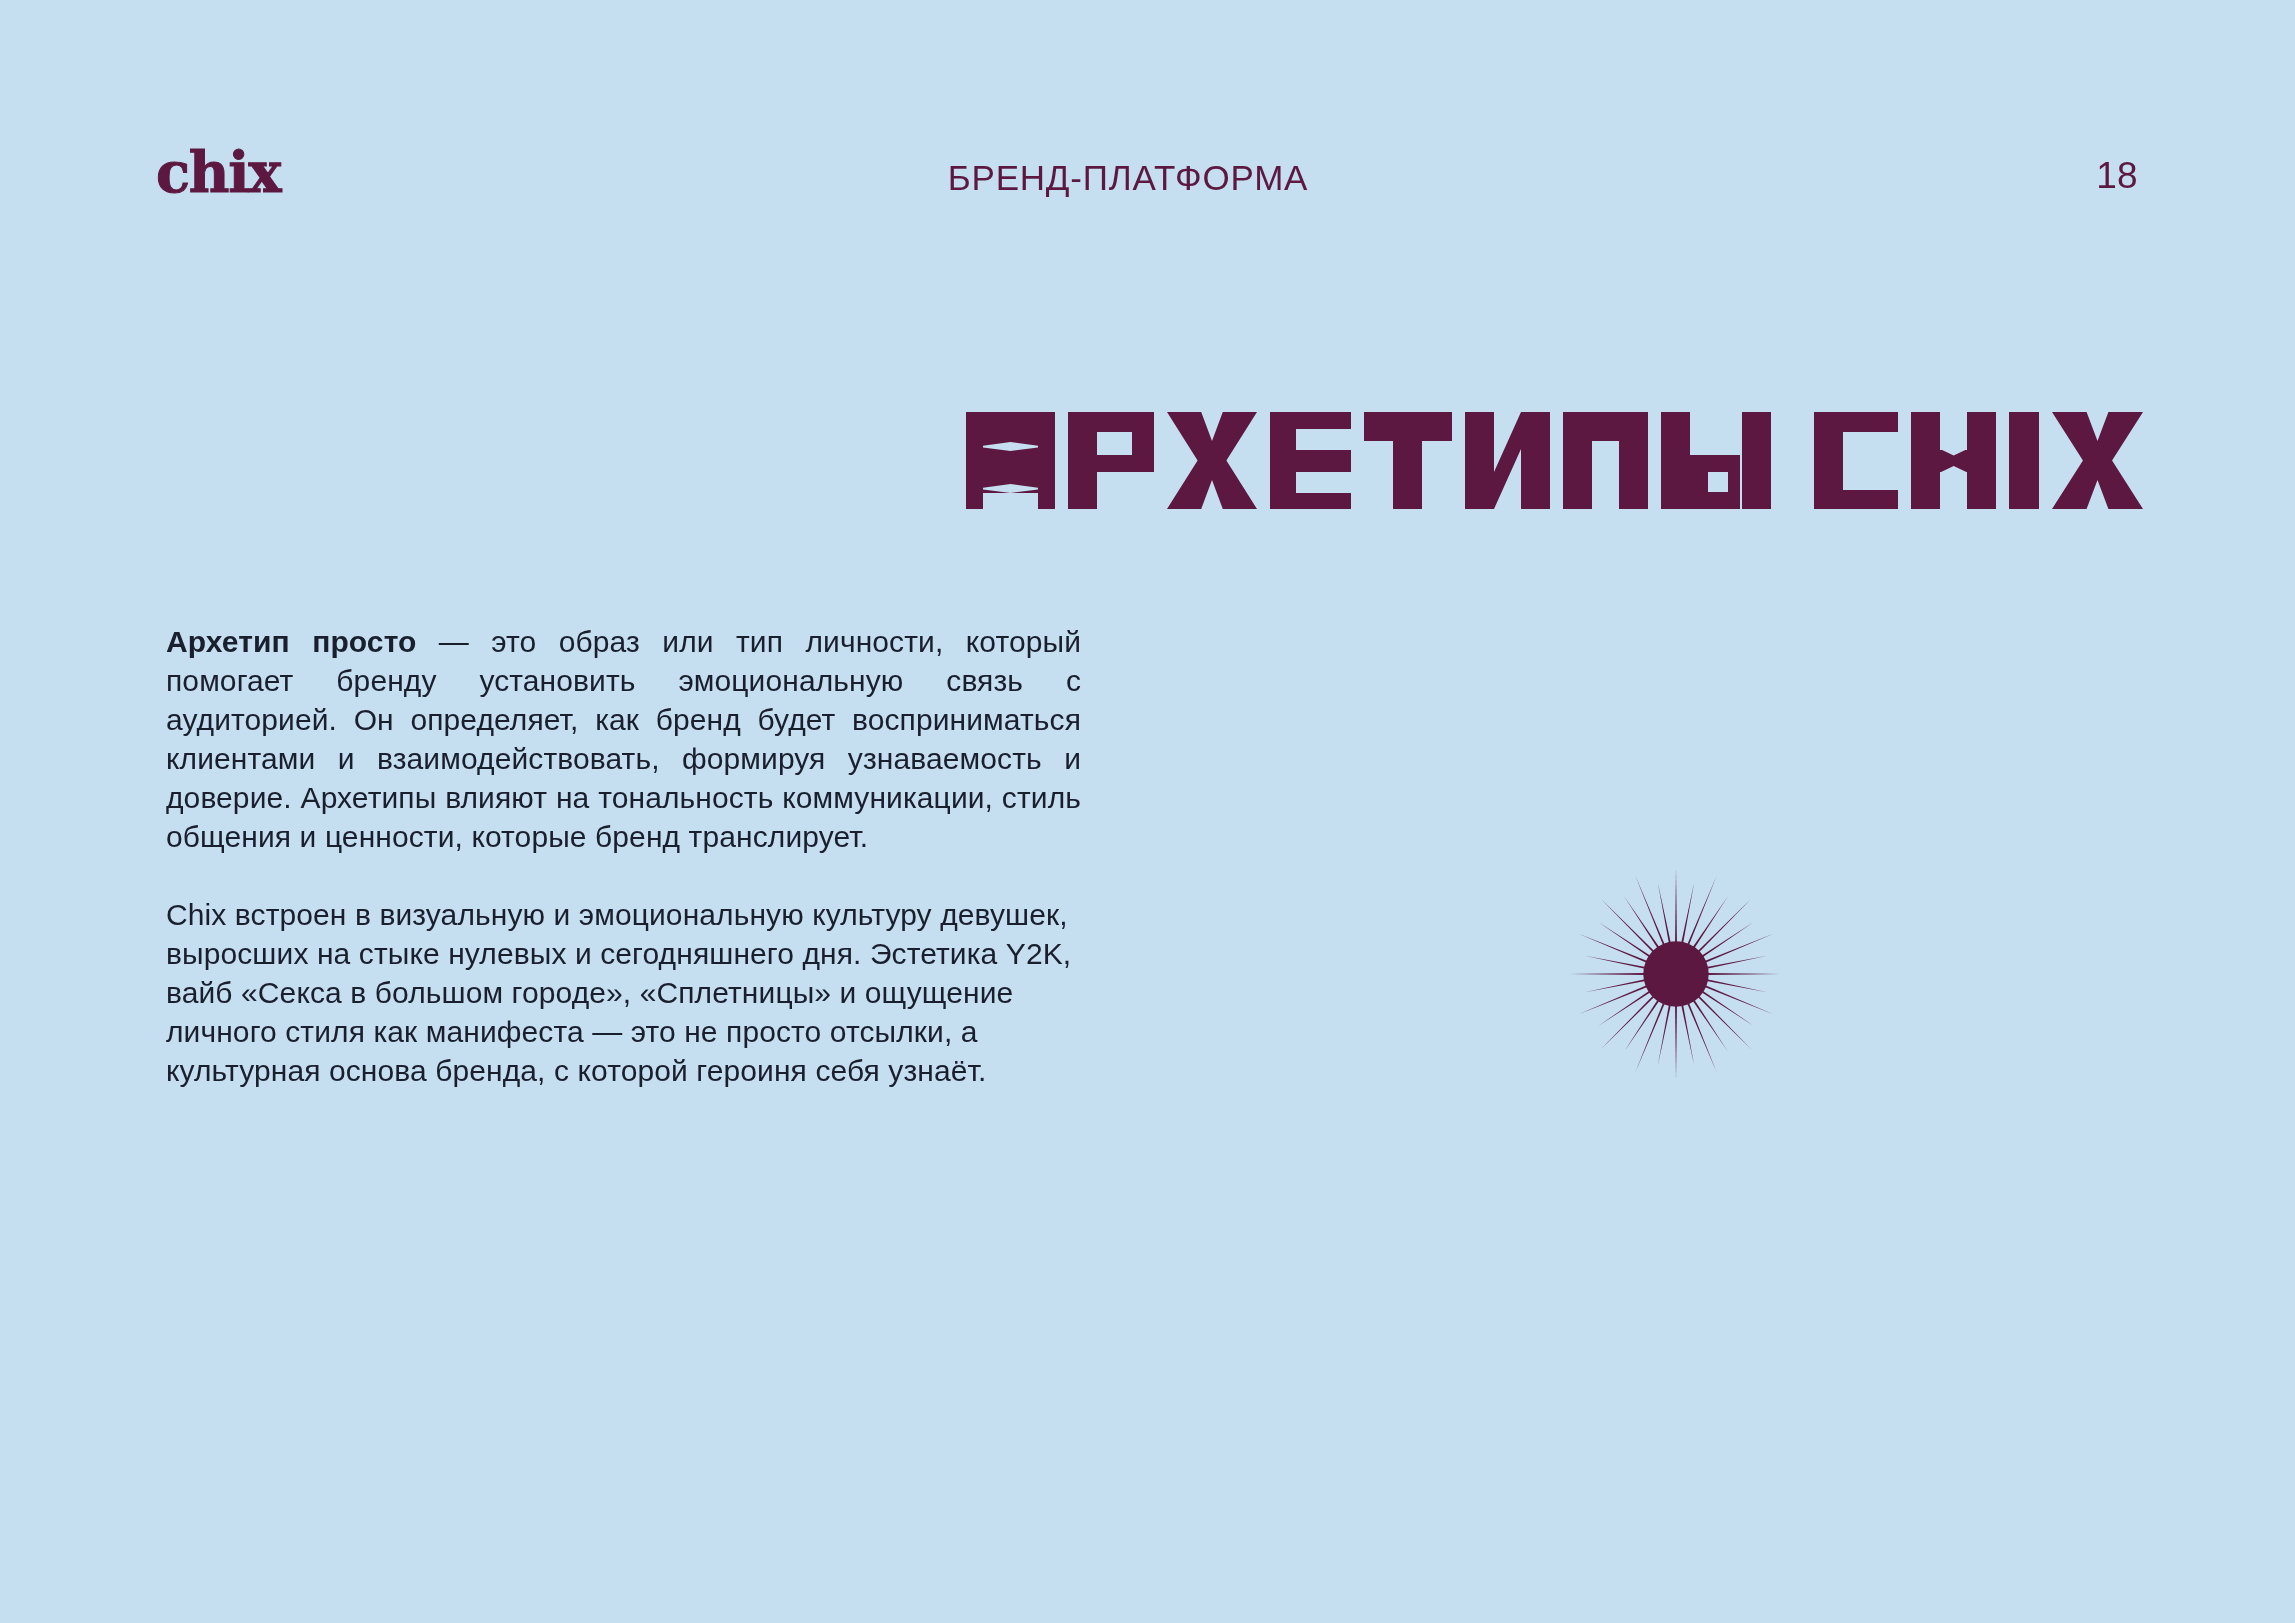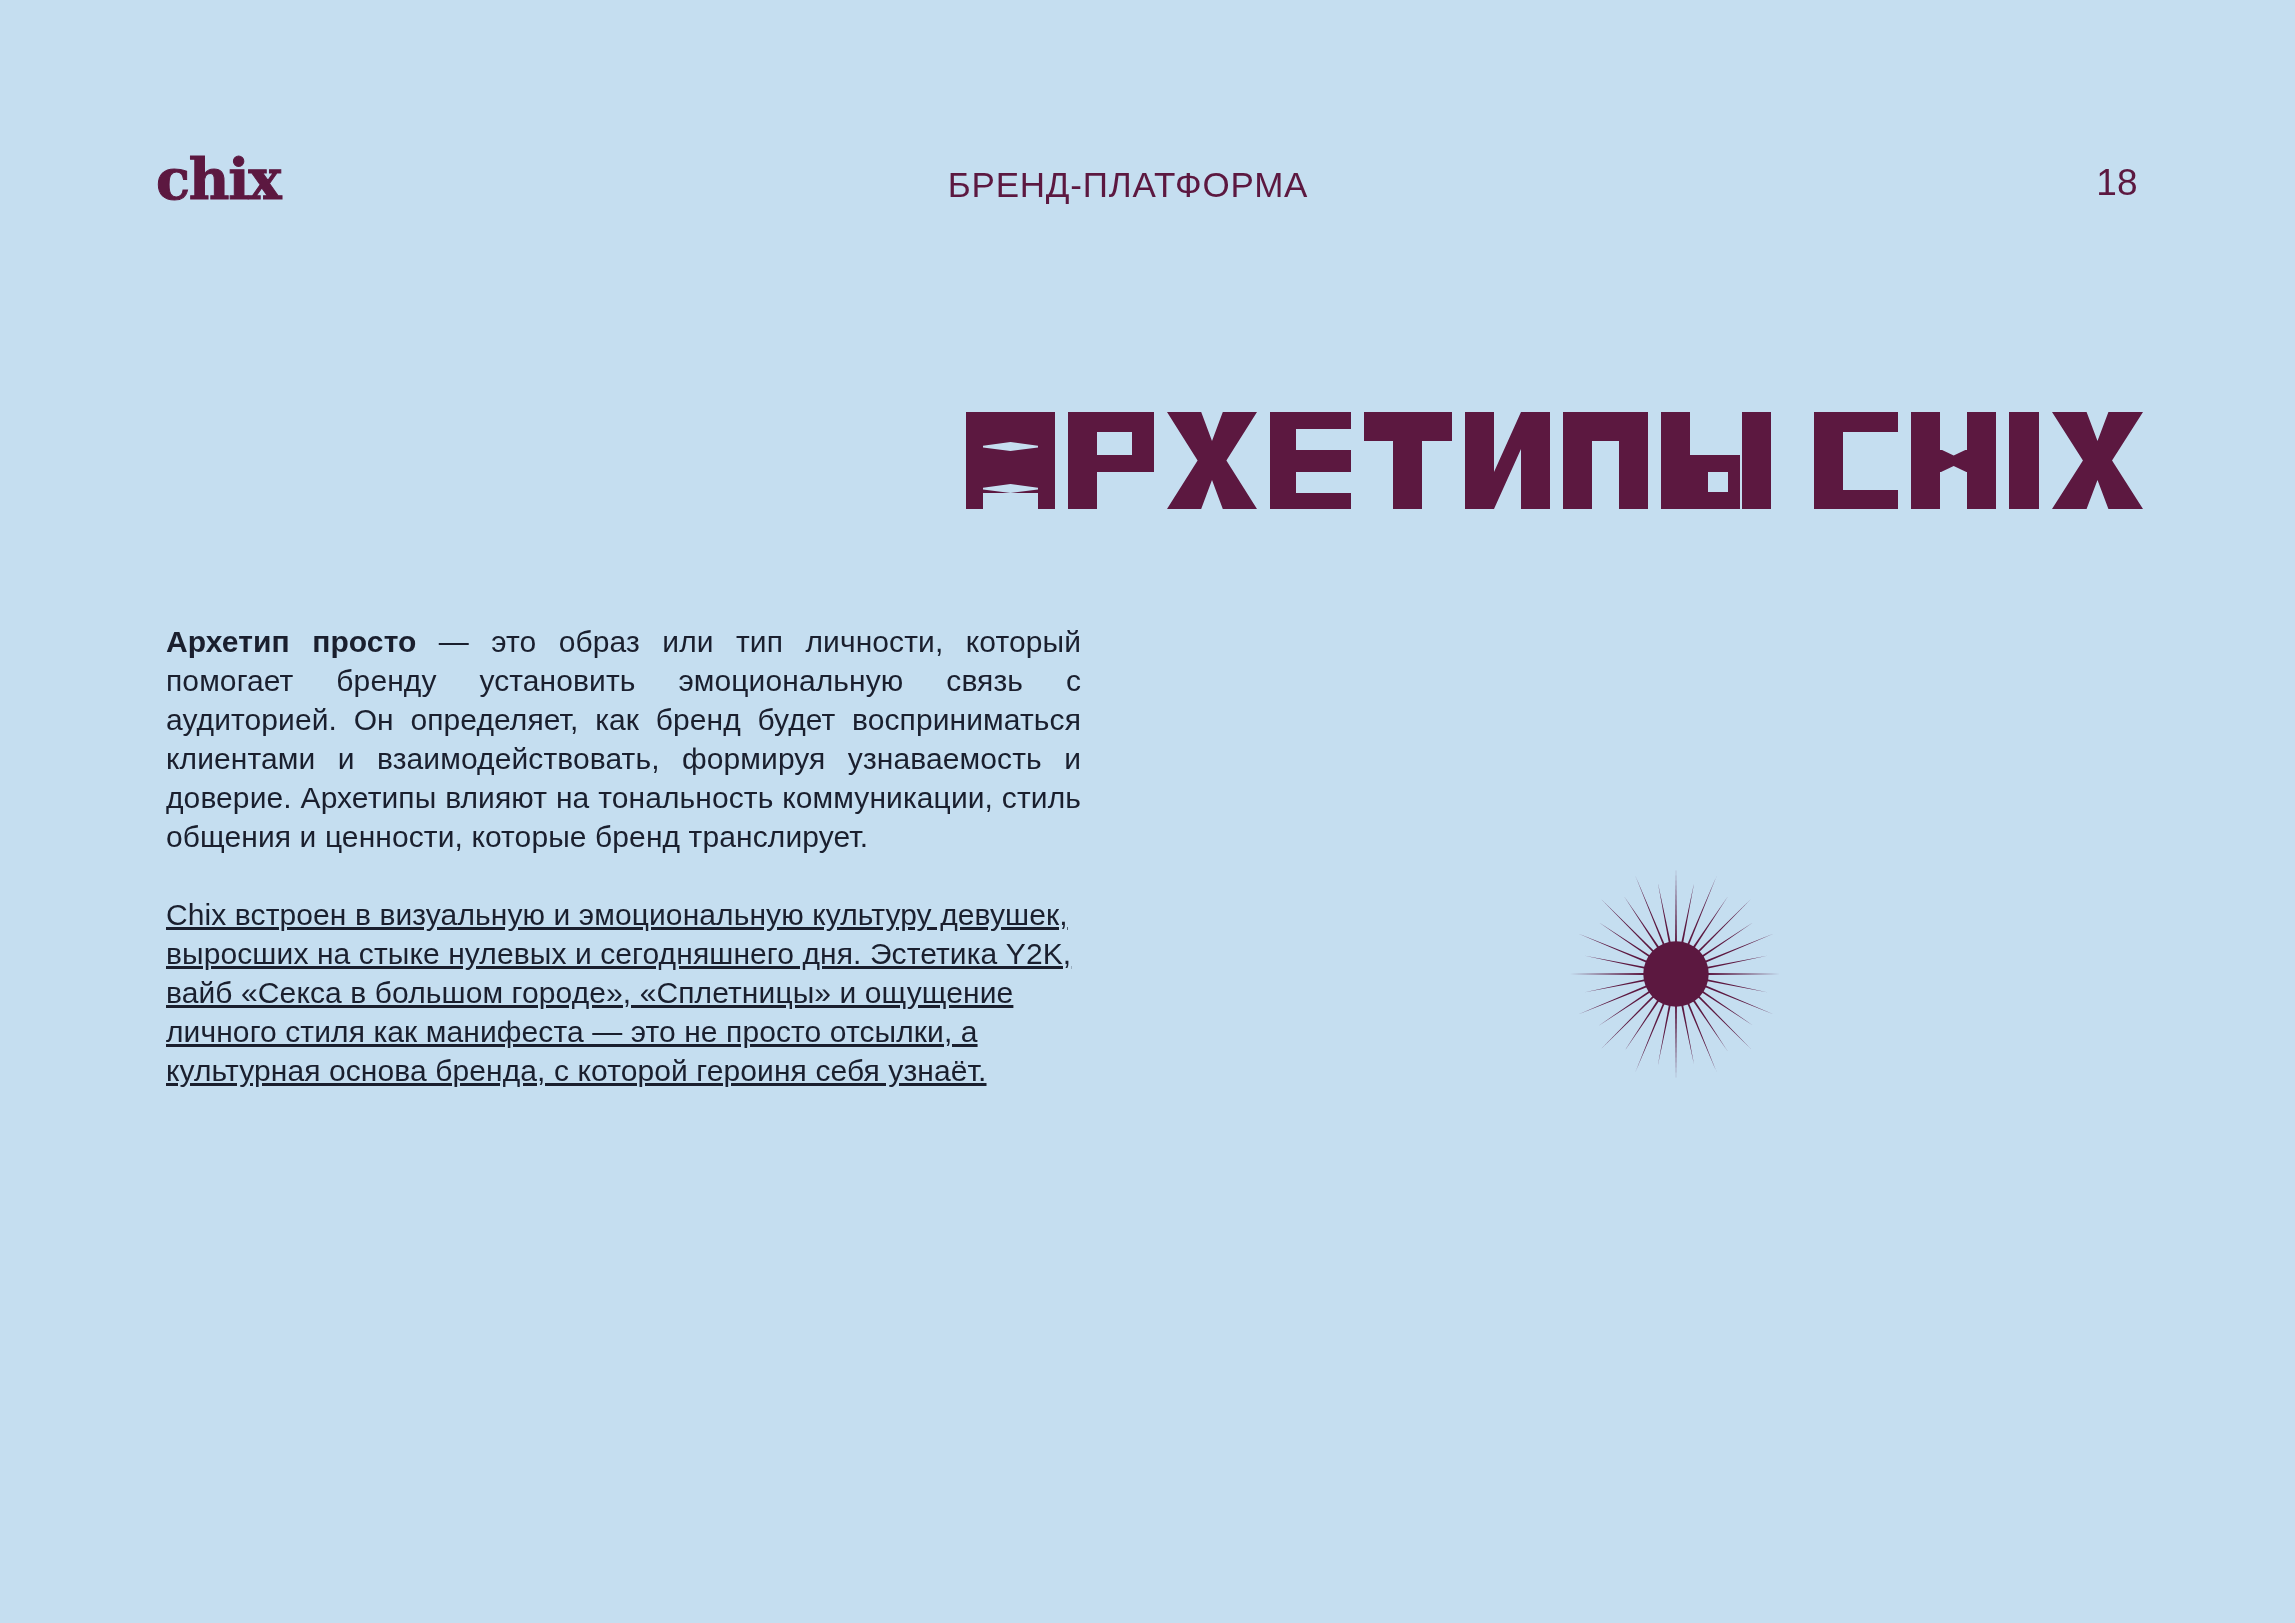--- a/index.html
+++ b/index.html
@@ -15,21 +15,21 @@
     position: relative;
     width: 2295px;
     height: 1623px;
     background: #c5def0;
     overflow: hidden;
   }
 
   
   .header {
     position: absolute;
-    top: 16px;
+    top: 9px;
     left: 0;
     width: 2295px;
     height: 222px;
   }
 
   .brand-logo {
     position: absolute;
     left: 156px;
     top: 135px;
     font-family: "DejaVu Serif", "Liberation Serif", serif;
@@ -126,21 +126,20 @@
     width: 915px;
   }
 
   .col p {
     margin: 0;
     text-align: justify;
     text-justify: inter-word;
   }
   .col p.spaced {
     margin-top: 39px;
-    text-decoration: underline;
   }
   .col p:last-child {
     text-align: left;
   }
 
   .lead {
     font-weight: 700;
   }
 
   

